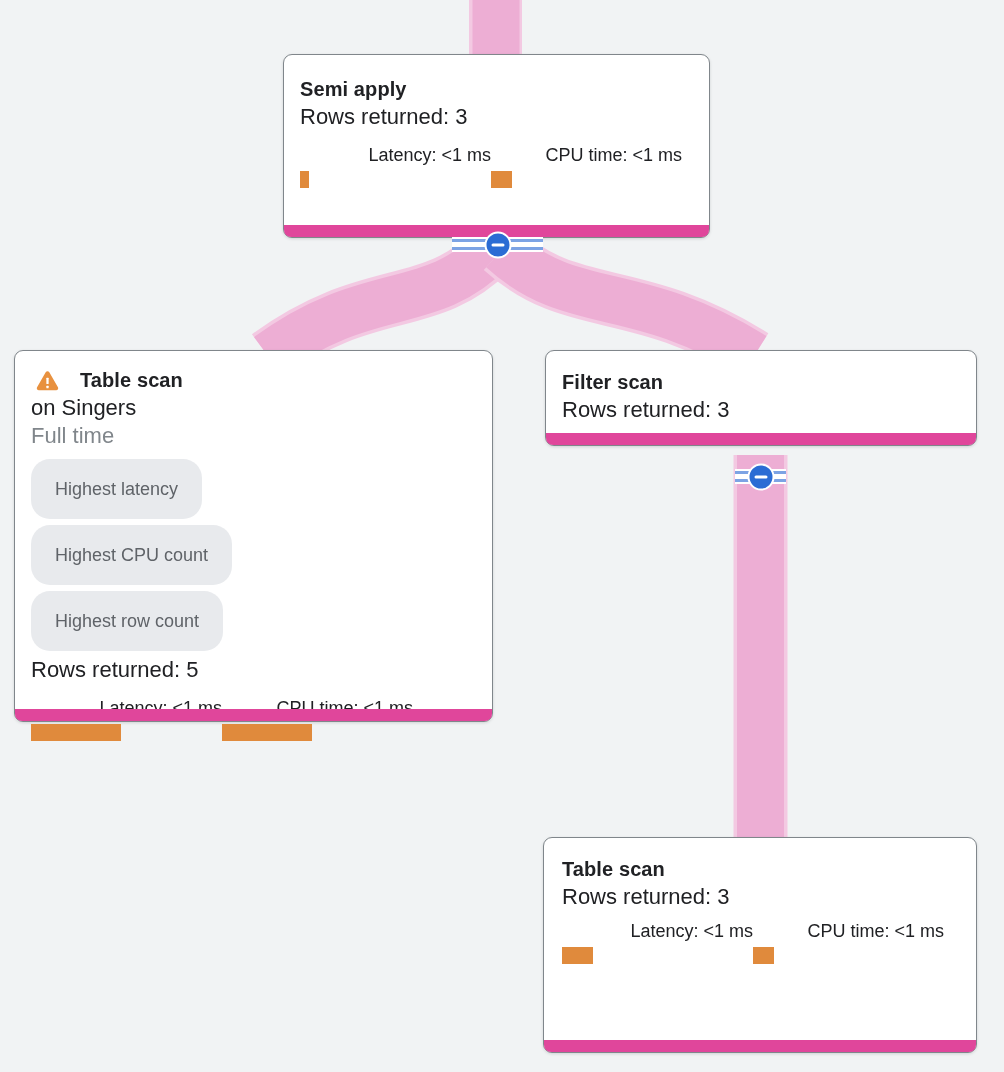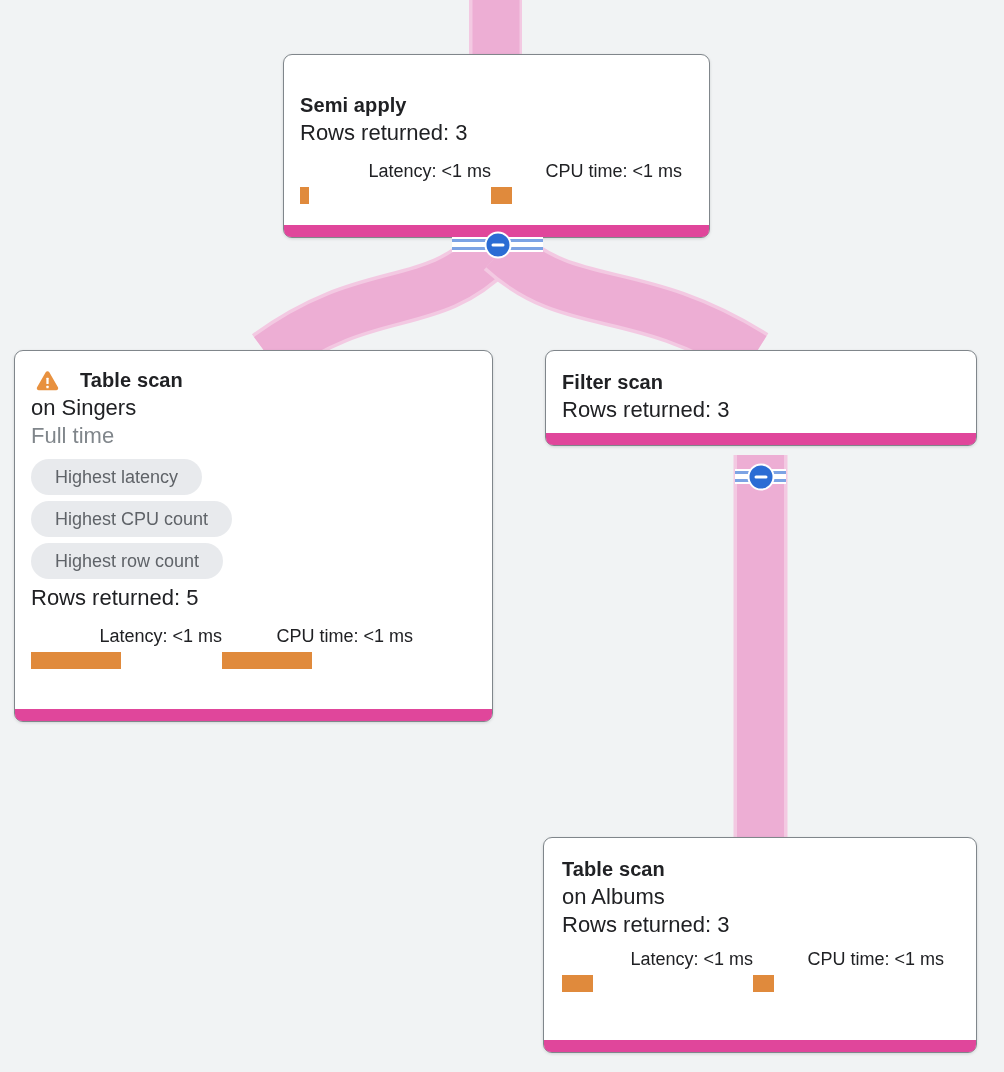--- a/index.html
+++ b/index.html
@@ -29,21 +29,21 @@
   .metric{width:191px;text-align:right;}
   .metric-label{font-size:18px; color:var(--text-primary); line-height:24px;}
   .metric-bar{height:17px; background:var(--metric-orange); margin-top:4px;}
   .bar-w9{width:9px;} .bar-w21{width:21px;} .bar-w31{width:31px;} .bar-w90{width:90px;}
 
   .head-row{display:flex; align-items:flex-start;}
   .warn{width:25px; height:25px; margin:3px 20px 0 4px; flex:0 0 auto;}
   .indent{}
   .chip-stack{margin:6px 0 2px 0;}
   .chip{display:inline-block; background:var(--chip-bg); color:var(--chip-text);
-        font-size:18px; line-height:22px; padding:7px 24px; border-radius:19px; margin:3px 0;}
+        font-size:18px; line-height:22px; padding:19px 24px; border-radius:19px; margin:3px 0;}
   .chip-row{display:block;}
 
   .collapse-ctl{position:absolute; z-index:2; height:15px;}
   .stripe-bar{position:absolute; left:0; top:0; right:0; bottom:0;
     background:linear-gradient(to bottom,#fff 0 15%, var(--stripe-blue) 15% 31%, #fff 31% 69%, var(--stripe-blue) 69% 85%, #fff 85% 100%);}
   .collapse-btn{position:absolute; left:50%; top:50%; transform:translate(-50%,-50%);
     width:27px; height:27px; border-radius:50%; background:var(--collapse-blue);
     border:2.5px solid #fff; cursor:pointer; display:flex; align-items:center; justify-content:center; padding:0;}
   .minus{display:block; width:13px; height:3px; border-radius:2px; background:#fff;}
 </style>
@@ -61,21 +61,21 @@
     <path class="edge-main" stroke-width="47" d="M492 250 C 430 314, 368 282, 268 356"></path>
 
     <path class="edge-light" stroke-width="54" d="M502 250 C 572 314, 636 282, 754 356"></path>
     <path class="edge-main" stroke-width="47" d="M502 250 C 572 314, 636 282, 754 356"></path>
 
     <rect class="edge-light-fill" x="733.5" y="455" width="54" height="392"></rect>
     <rect class="edge-main-fill" x="737" y="455" width="47" height="392"></rect>
   </svg>
 
   <div class="card" style="left:283px; top:54px; width:427px; height:184px;">
-    <div class="card-body" style="padding-top:36px;">
+    <div class="card-body" style="padding-top:20px;">
       <div class="title">Semi apply</div>
       <div class="line">Rows returned: 3</div>
       <div class="metrics">
         <div class="metric">
           <div class="metric-label">Latency: &lt;1 ms</div>
           <div class="metric-bar bar-w9"></div>
         </div>
         <div class="metric">
           <div class="metric-label">CPU time: &lt;1 ms</div>
           <div class="metric-bar bar-w21"></div>
@@ -123,21 +123,20 @@
     <div class="card-body" style="padding-top:17px;">
       <div class="title">Filter scan</div>
       <div class="line">Rows returned: 3</div>
     </div>
     <div class="bottom-bar"></div>
   </div>
 
   <div class="card" style="left:543px; top:837px; width:434px; height:216px;">
     <div class="card-body" style="padding-top:17px; padding-left:18px;">
       <div class="title">Table scan</div>
-      <div class="line">on Albums</div>
       <div class="line">Rows returned: 3</div>
       <div class="metrics" style="margin-top:8px;">
         <div class="metric">
           <div class="metric-label">Latency: &lt;1 ms</div>
           <div class="metric-bar bar-w31"></div>
         </div>
         <div class="metric">
           <div class="metric-label">CPU time: &lt;1 ms</div>
           <div class="metric-bar bar-w21"></div>
         </div>

